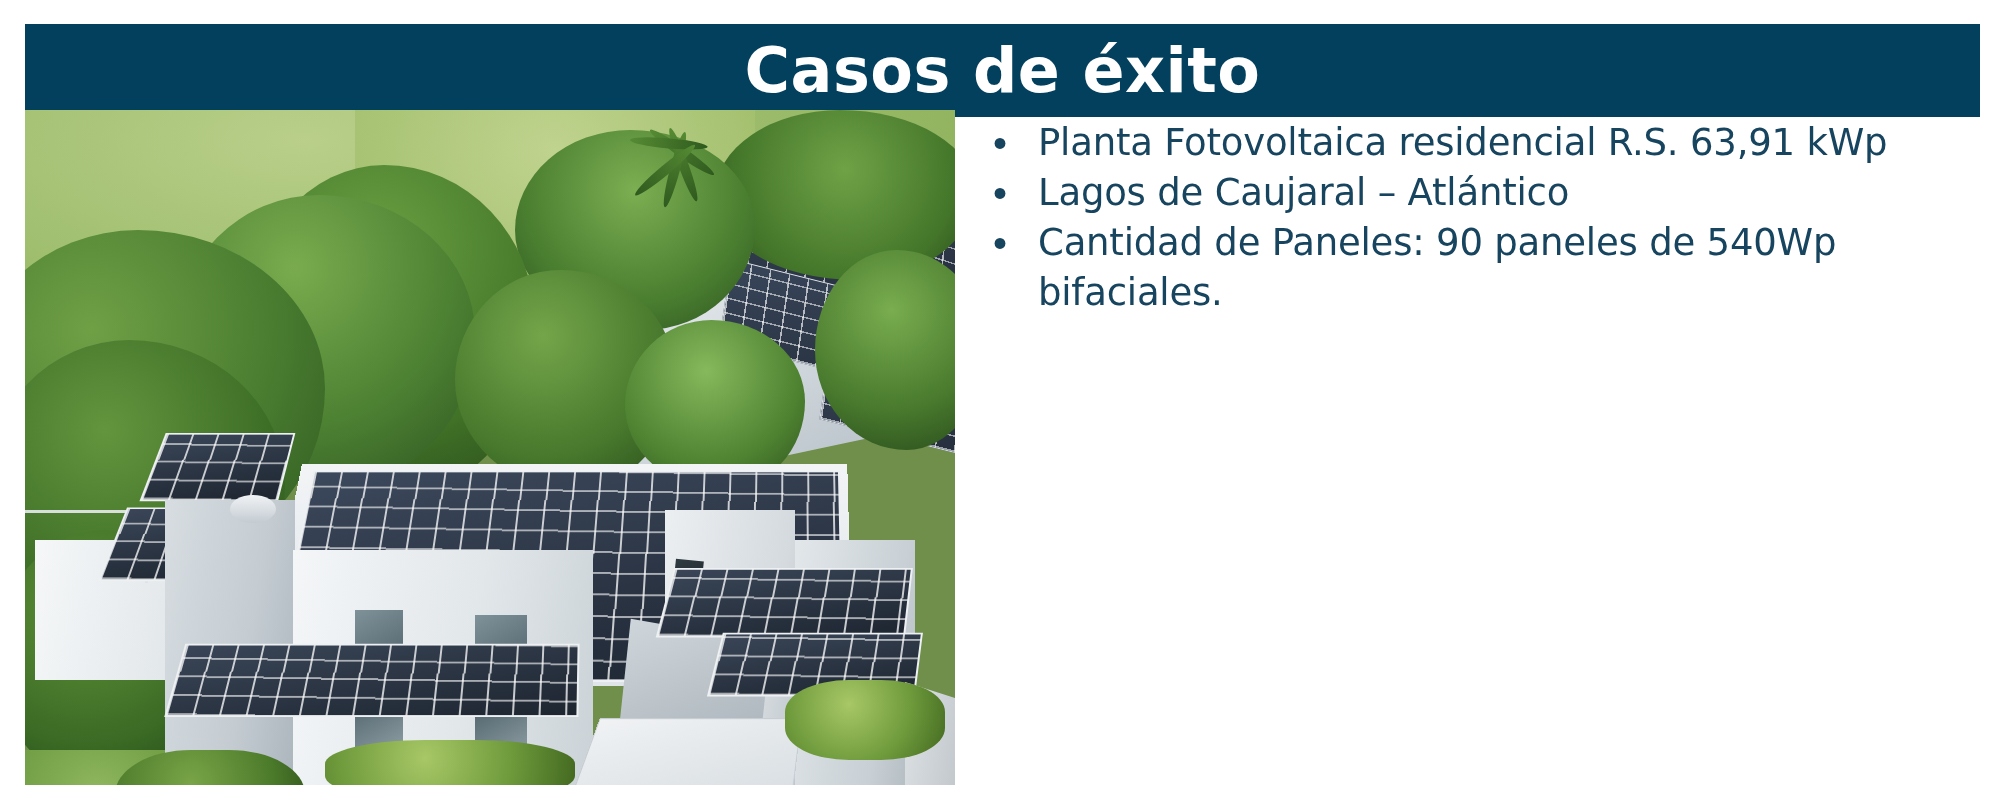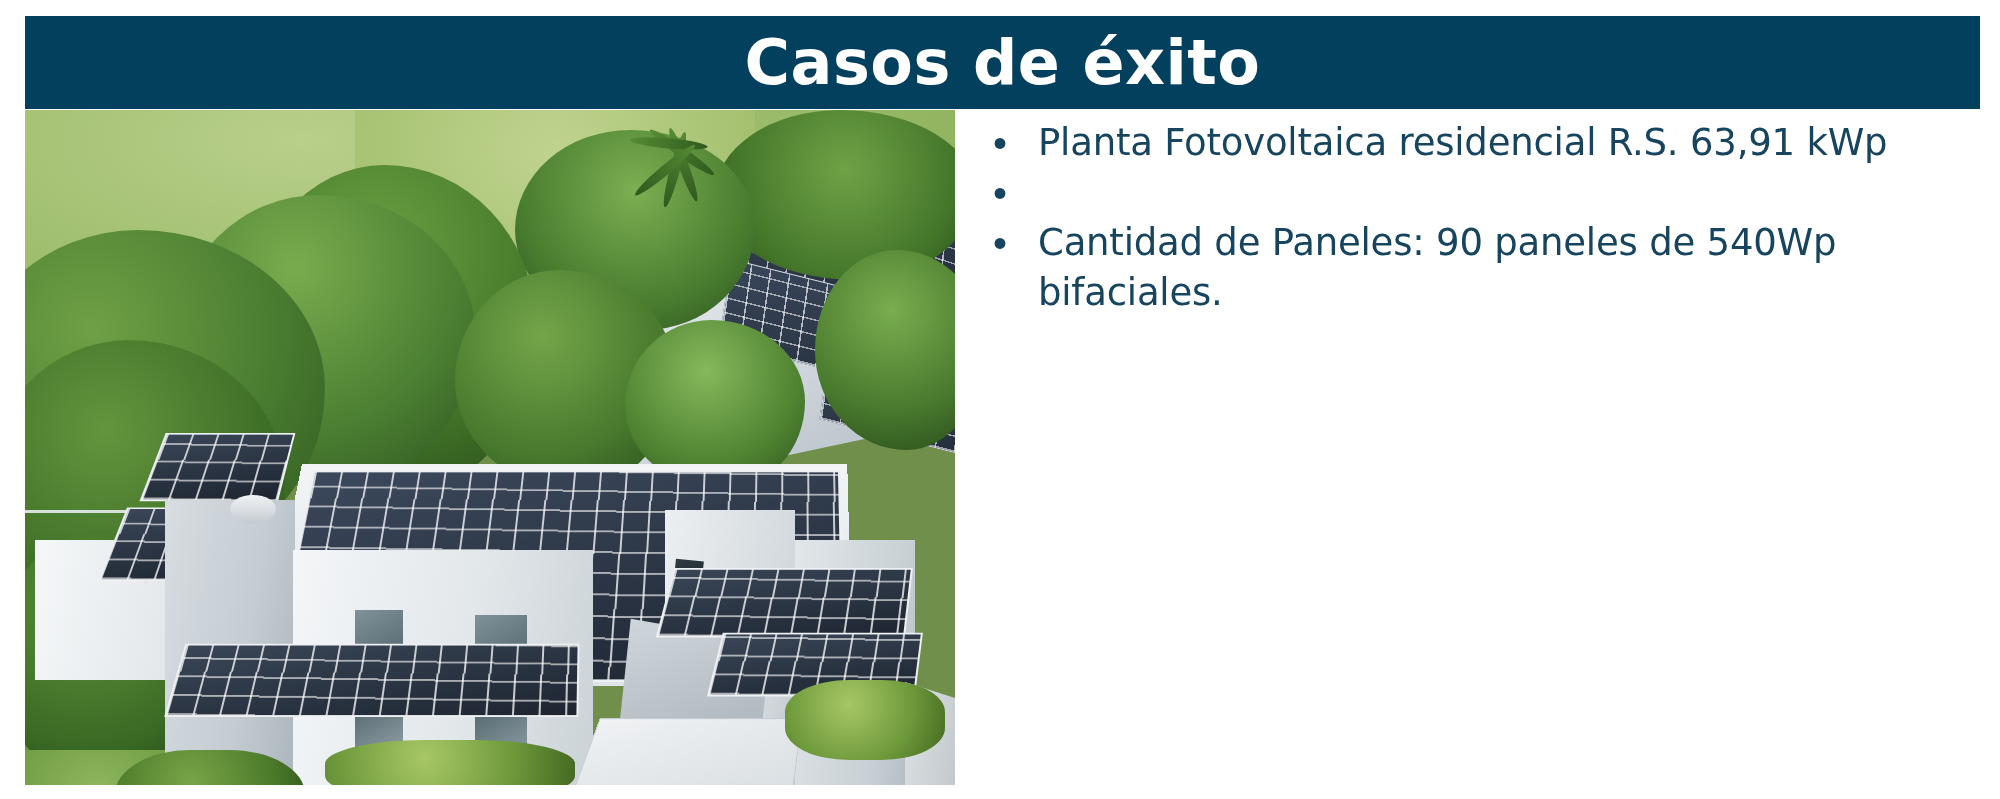--- a/index.html
+++ b/index.html
@@ -21,21 +21,21 @@
     left: 0; top: 0;
     width: 2000px;
     height: 799px;
     background: #ffffff;
   }
 
   
   .title-banner {
     position: absolute;
     left: 25px;
-    top: 16px;
+    top: 24px;
     width: 1955px;
     height: 93px;
     background: #03405e;
     display: flex;
     align-items: center;
     justify-content: center;
   }
   .title-text {
     color: #ffffff;
     font-family: "DejaVu Sans", sans-serif;
@@ -369,20 +369,21 @@
 
   <div class="bullets">
 
     <div class="bullet-row">
       <div class="bullet-dot">•</div>
       <div class="bullet-text">Planta Fotovoltaica residencial R.S. 63,91 kWp</div>
     </div>
 
     <div class="bullet-row">
       <div class="bullet-dot">•</div>
+      <div class="bullet-text">Lagos de Caujaral – Atlántico</div>
     </div>
 
     <div class="bullet-row">
       <div class="bullet-dot">•</div>
       <div class="bullet-text">Cantidad de Paneles: 90 paneles de 540Wp bifaciales.</div>
     </div>
 
   </div>
 
 </div>

